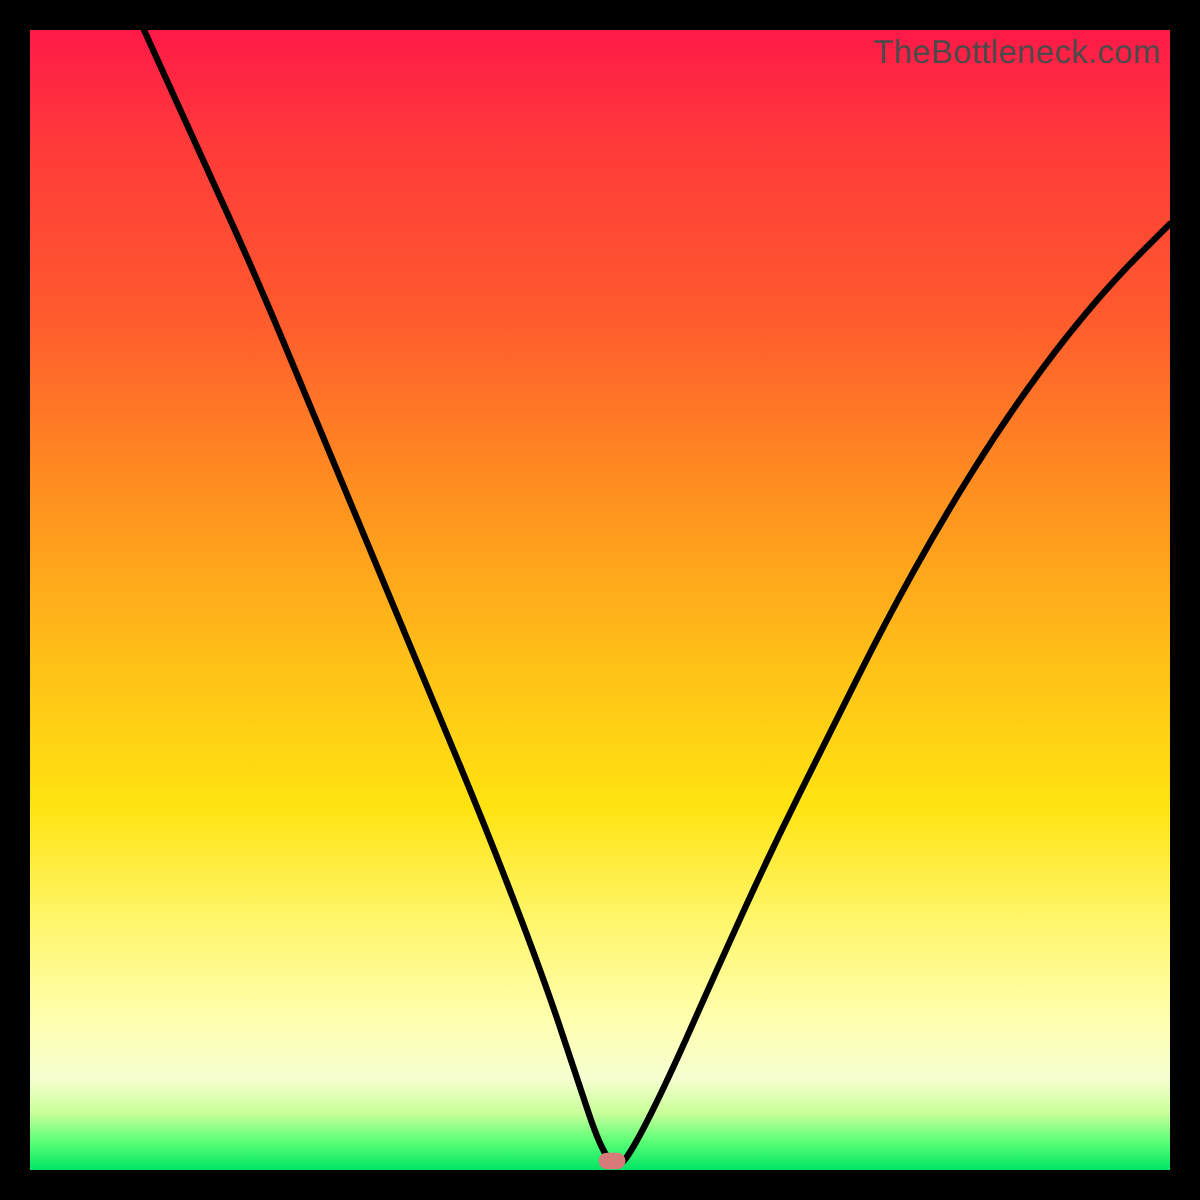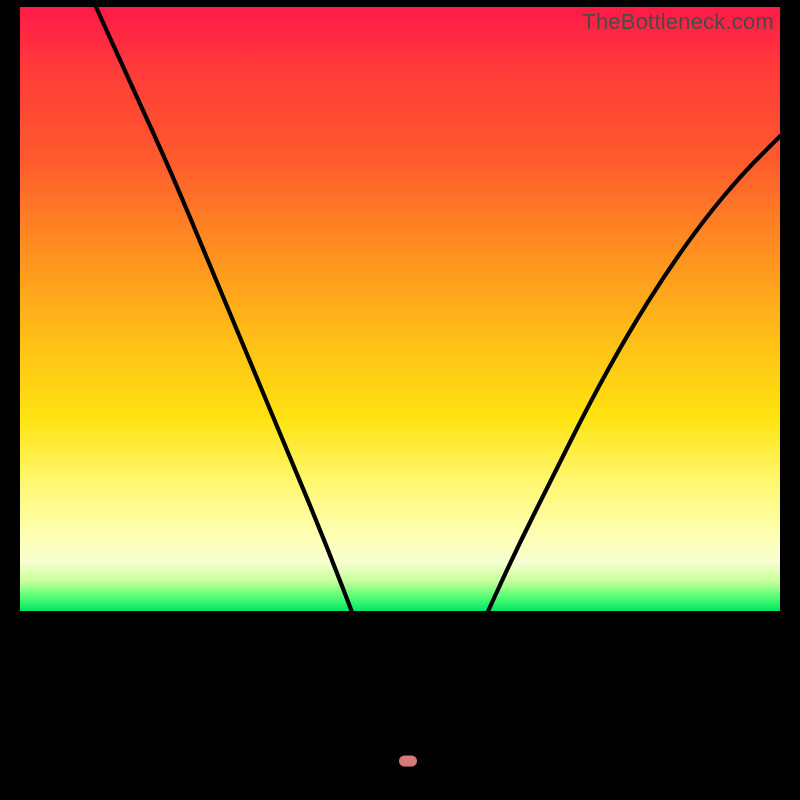--- a/index.html
+++ b/index.html
@@ -13,23 +13,23 @@
   }
   .frame {
     position: relative;
     width: 800px;
     height: 800px;
     background: #000;
   }
   .plot {
     position: absolute;
     left: 20px;
-    top: 7px;
+    top: 20px;
     width: 760px;
-    height: 604px;
+    height: 760px;
     
     background: linear-gradient(
       to bottom,
       #ff1a48 0%,
       #ff3a3a 10%,
       #ff5a2d 25%,
       #ff8e20 40%,
       #ffbf17 55%,
       #ffe310 68%,
       #fff66a 78%,

